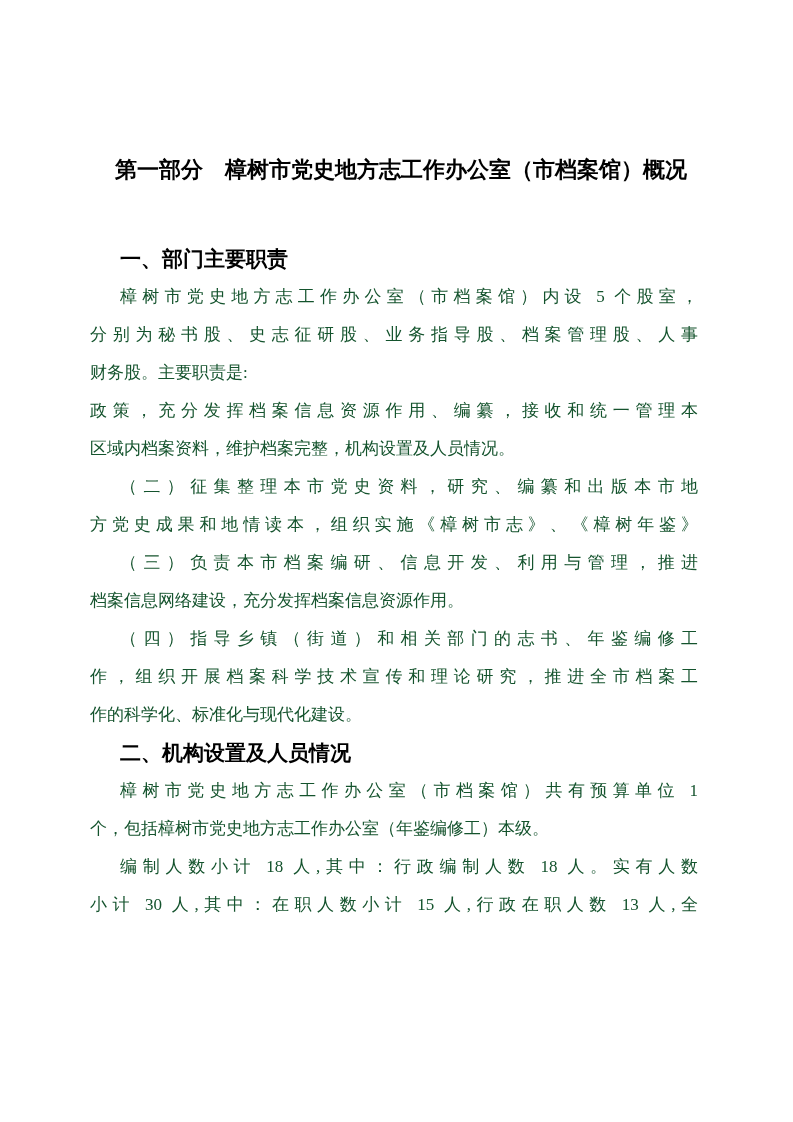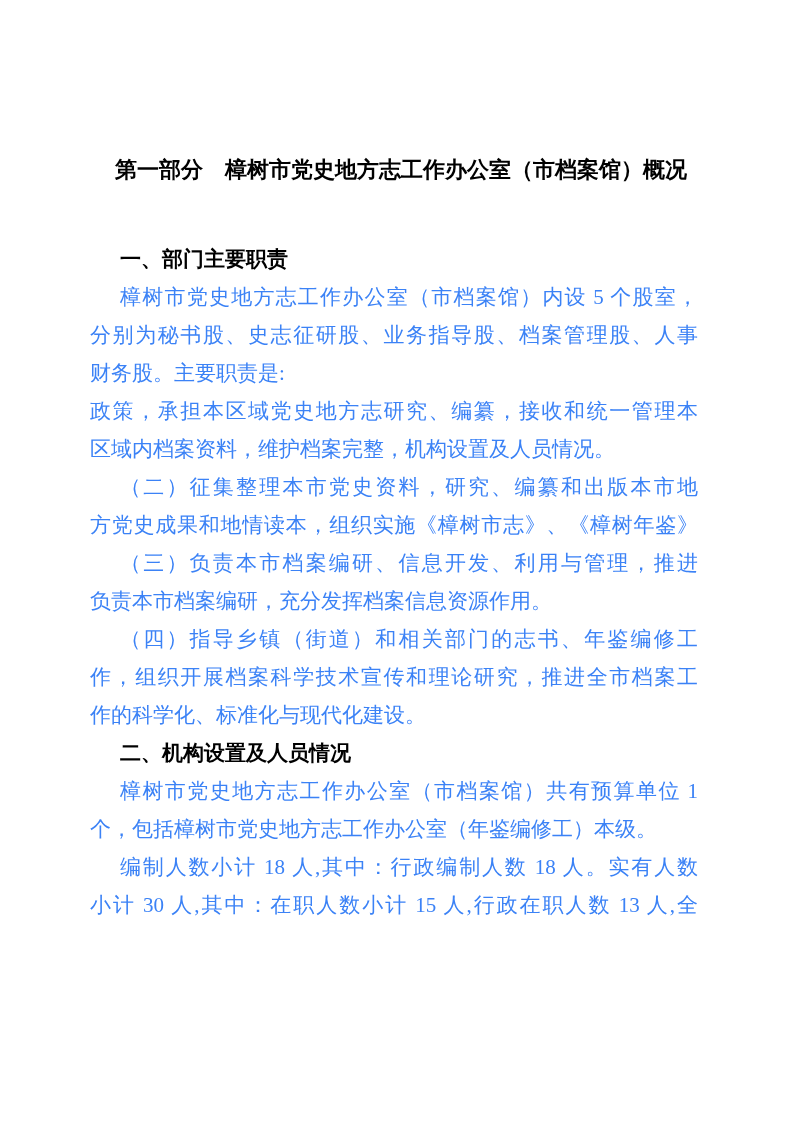--- a/index.html
+++ b/index.html
@@ -42,55 +42,55 @@
     font-weight: 700;
     font-size: 21px;
     line-height: 38px;
     height: 38px;
     text-indent: 30px;
     color: #000000;
   }
   .paragraph { margin: 0; }
   .text-line {
     font-family: "Liberation Serif", "DejaVu Serif", serif;
-    font-size: 21px;
+    font-size: 17px;
     line-height: 38px;
     height: 38px;
     text-align: justify;
     text-align-last: justify;
     text-justify: inter-ideograph;
     white-space: nowrap;
-    color: #3b82f6;
+    color: #14532d;
   }
   .text-line.first { text-indent: 30px; }
   .text-line.short-last { text-align-last: left; }
 </style>
 </head>
 <body>
 
 <div class="page">
   <h1 class="doc-title">第一部分　樟树市党史地方志工作办公室（市档案馆）概况</h1>
   <div class="doc-body">
       <div class="section-heading">一、部门主要职责</div>
       <div class="paragraph">
         <div class="text-line first">樟树市党史地方志工作办公室（市档案馆）内设 5 个股室，</div>
         <div class="text-line">分别为秘书股、史志征研股、业务指导股、档案管理股、人事</div>
         <div class="text-line short-last">财务股。主要职责是:</div>
       </div>
       <div class="paragraph">
-        <div class="text-line">政策，承担本区域党史地方志研究、编纂，接收和统一管理本</div>
+        <div class="text-line">政策，充分发挥档案信息资源作用、编纂，接收和统一管理本</div>
         <div class="text-line short-last">区域内档案资料，维护档案完整，机构设置及人员情况。</div>
       </div>
       <div class="paragraph">
         <div class="text-line first">（二）征集整理本市党史资料，研究、编纂和出版本市地</div>
         <div class="text-line">方党史成果和地情读本，组织实施《樟树市志》、《樟树年鉴》</div>
       </div>
       <div class="paragraph">
         <div class="text-line first">（三）负责本市档案编研、信息开发、利用与管理，推进</div>
-        <div class="text-line short-last">负责本市档案编研，充分发挥档案信息资源作用。</div>
+        <div class="text-line short-last">档案信息网络建设，充分发挥档案信息资源作用。</div>
       </div>
       <div class="paragraph">
         <div class="text-line first">（四）指导乡镇（街道）和相关部门的志书、年鉴编修工</div>
         <div class="text-line">作，组织开展档案科学技术宣传和理论研究，推进全市档案工</div>
         <div class="text-line short-last">作的科学化、标准化与现代化建设。</div>
       </div>
       <div class="section-heading">二、机构设置及人员情况</div>
       <div class="paragraph">
         <div class="text-line first">樟树市党史地方志工作办公室（市档案馆）共有预算单位 1</div>
         <div class="text-line short-last">个，包括樟树市党史地方志工作办公室（年鉴编修工）本级。</div>

